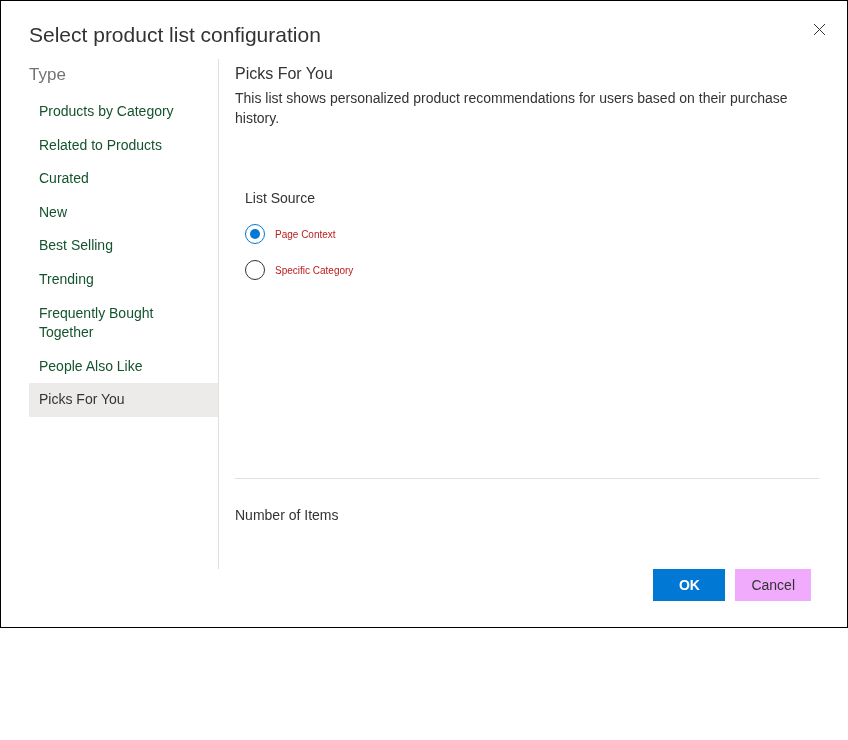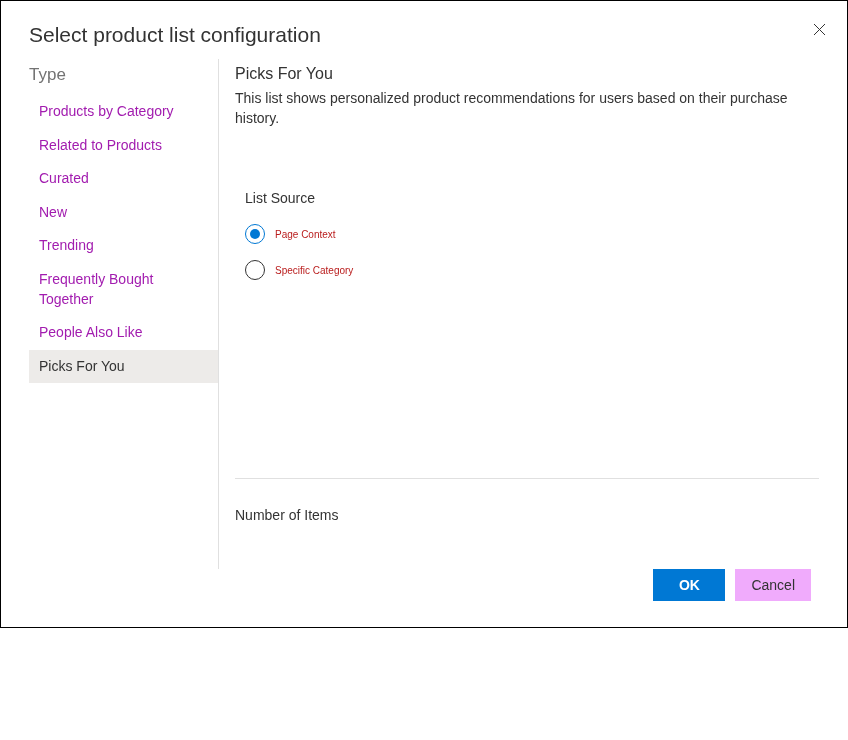--- a/index.html
+++ b/index.html
@@ -54,21 +54,21 @@
     .sidebar-heading {
       font-size: 17px;
       font-weight: 400;
       color: #737373;
       margin-bottom: 10px;
       padding-left: 0;
     }
     .type-item {
       font-size: 14px;
       font-weight: 400;
-      color: #a21caf;
+      color: #14532d;
       padding: 7px 10px;
       cursor: pointer;
       line-height: 1.4;
     }
     .type-item.selected {
       background: #edebe9;
       color: #333;
     }
     .main {
       flex: 1;
@@ -191,20 +191,21 @@
     </div>
   </div>
 
   <div class="body">
     <div class="sidebar">
       <div class="sidebar-heading">Type</div>
       <div class="type-item">Products by Category</div>
       <div class="type-item">Related to Products</div>
       <div class="type-item">Curated</div>
       <div class="type-item">New</div>
+      <div class="type-item">Best Selling</div>
       <div class="type-item">Trending</div>
       <div class="type-item">Frequently Bought Together</div>
       <div class="type-item">People Also Like</div>
       <div class="type-item selected">Picks For You</div>
     </div>
 
     <div class="main">
       <div class="content-top">
         <div class="section-heading">Picks For You</div>
         <div class="description">This list shows personalized product recommendations for users based on their purchase history.</div>

